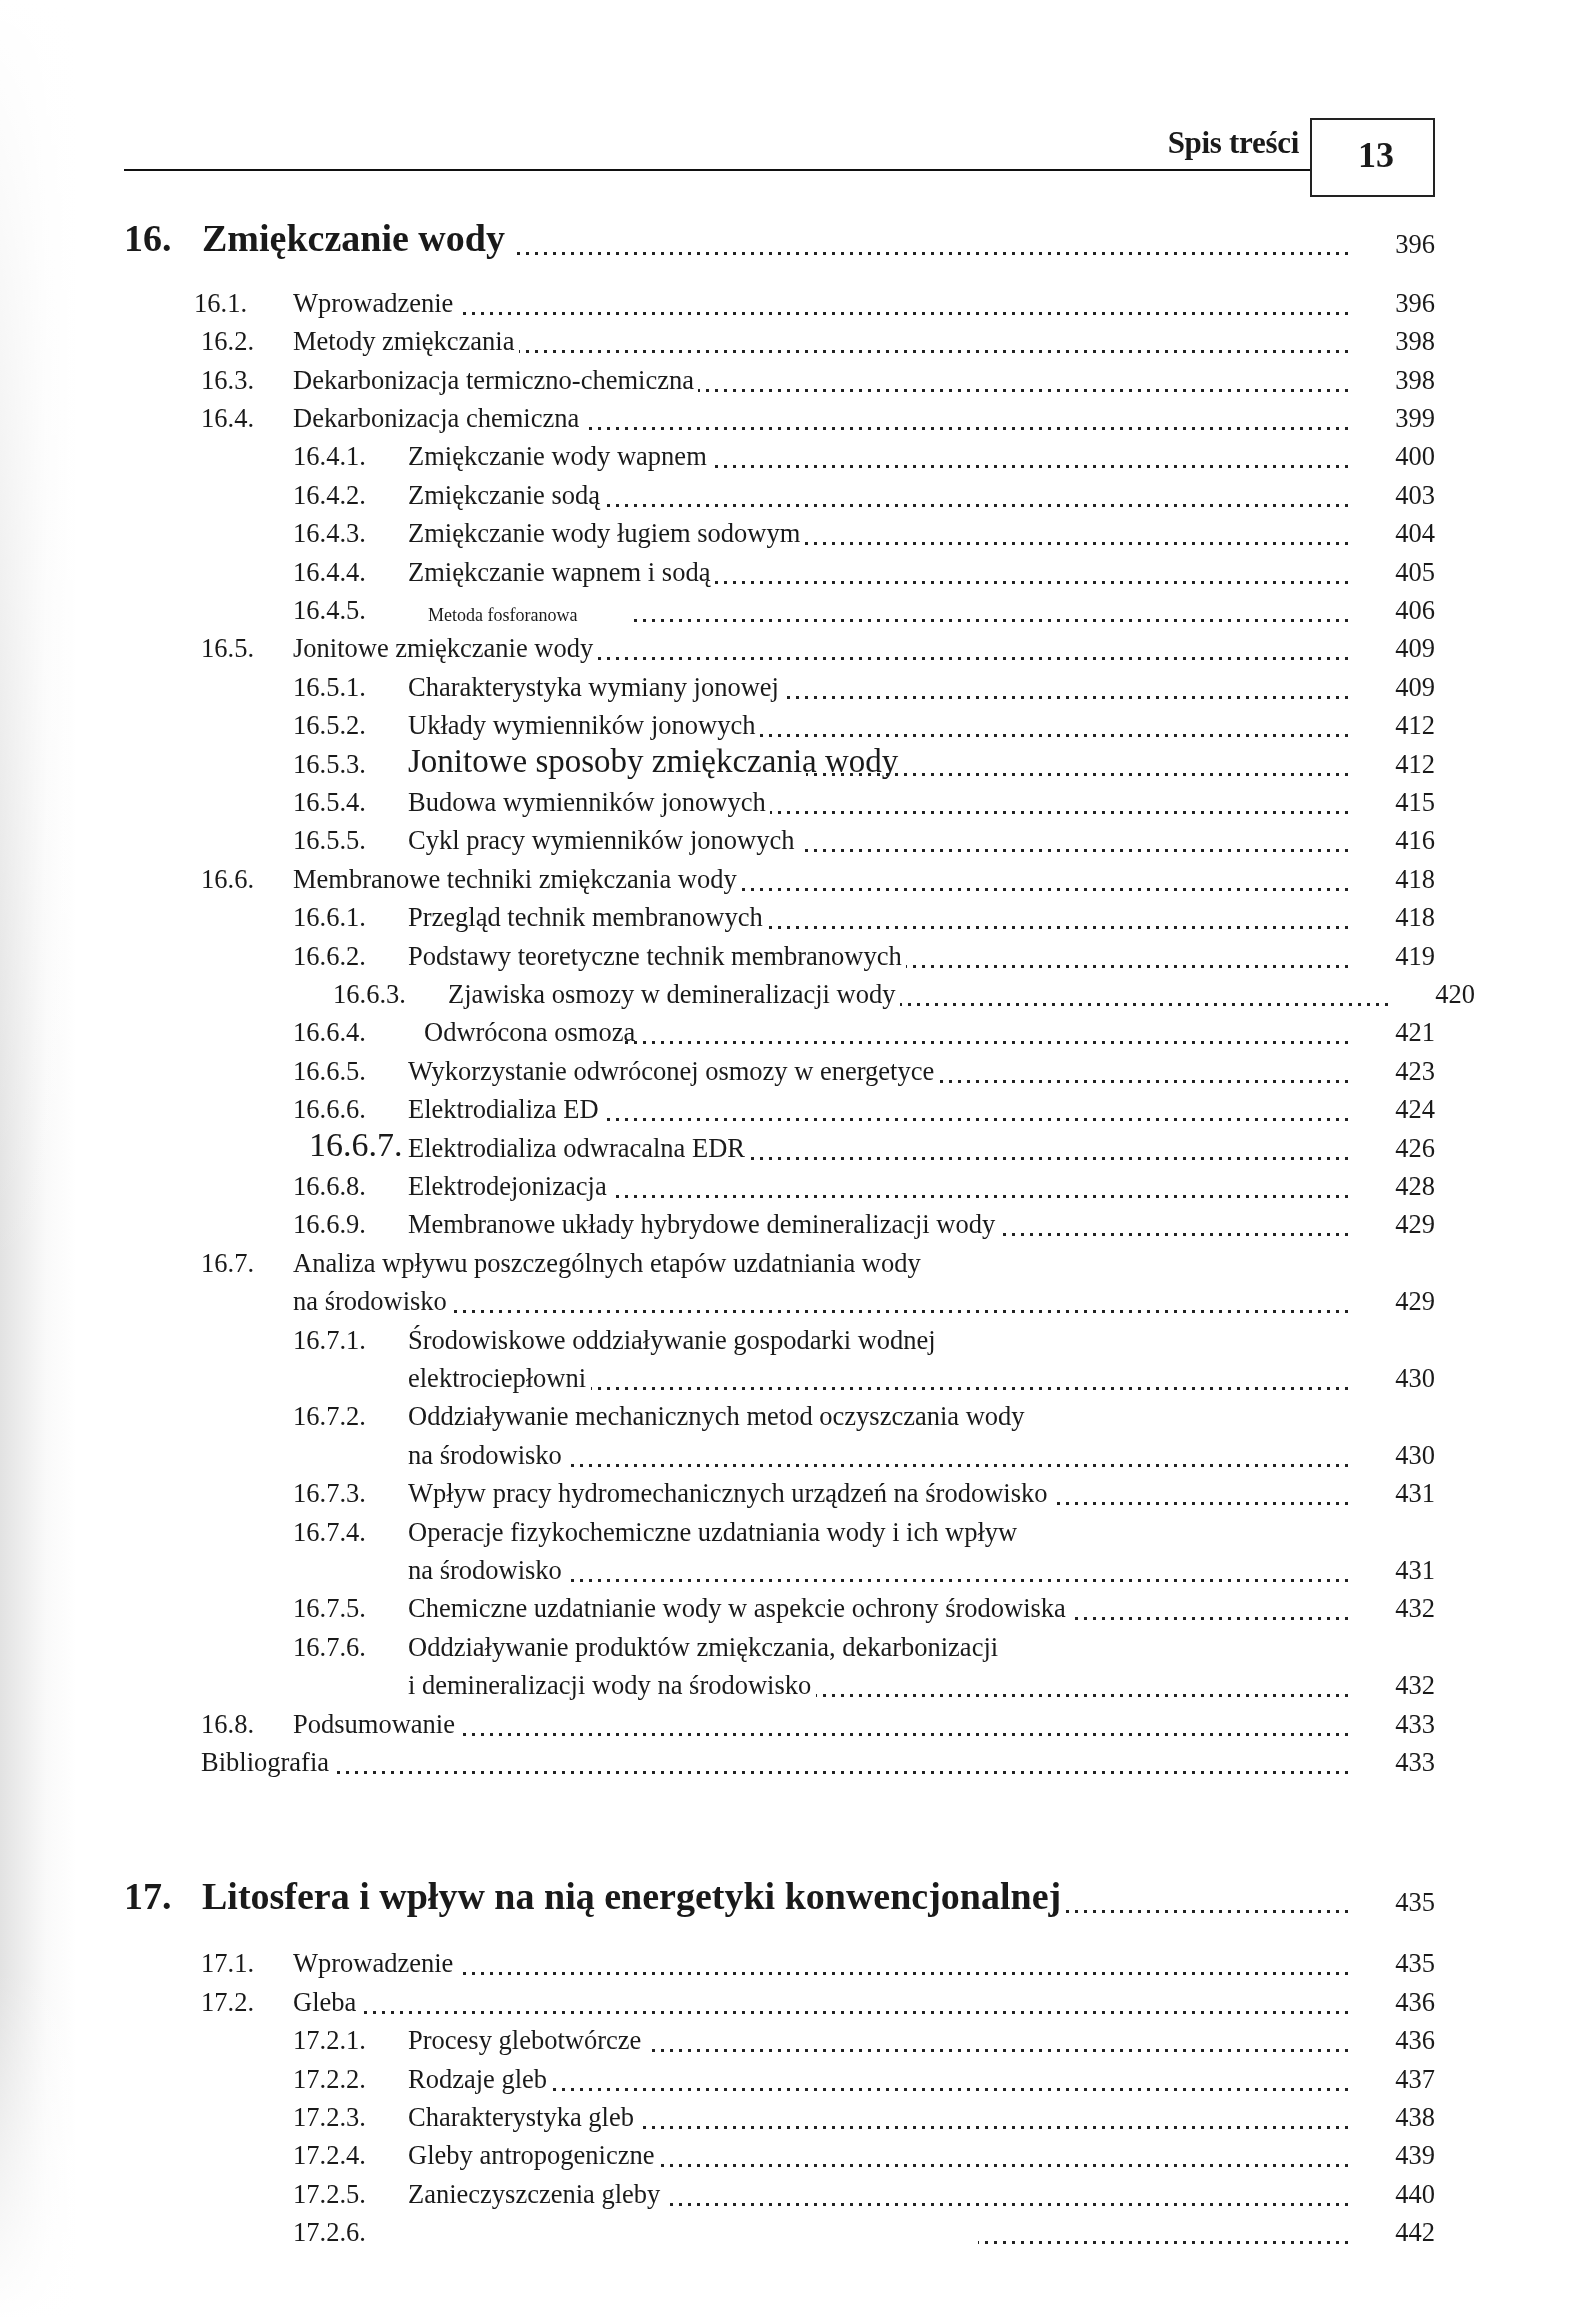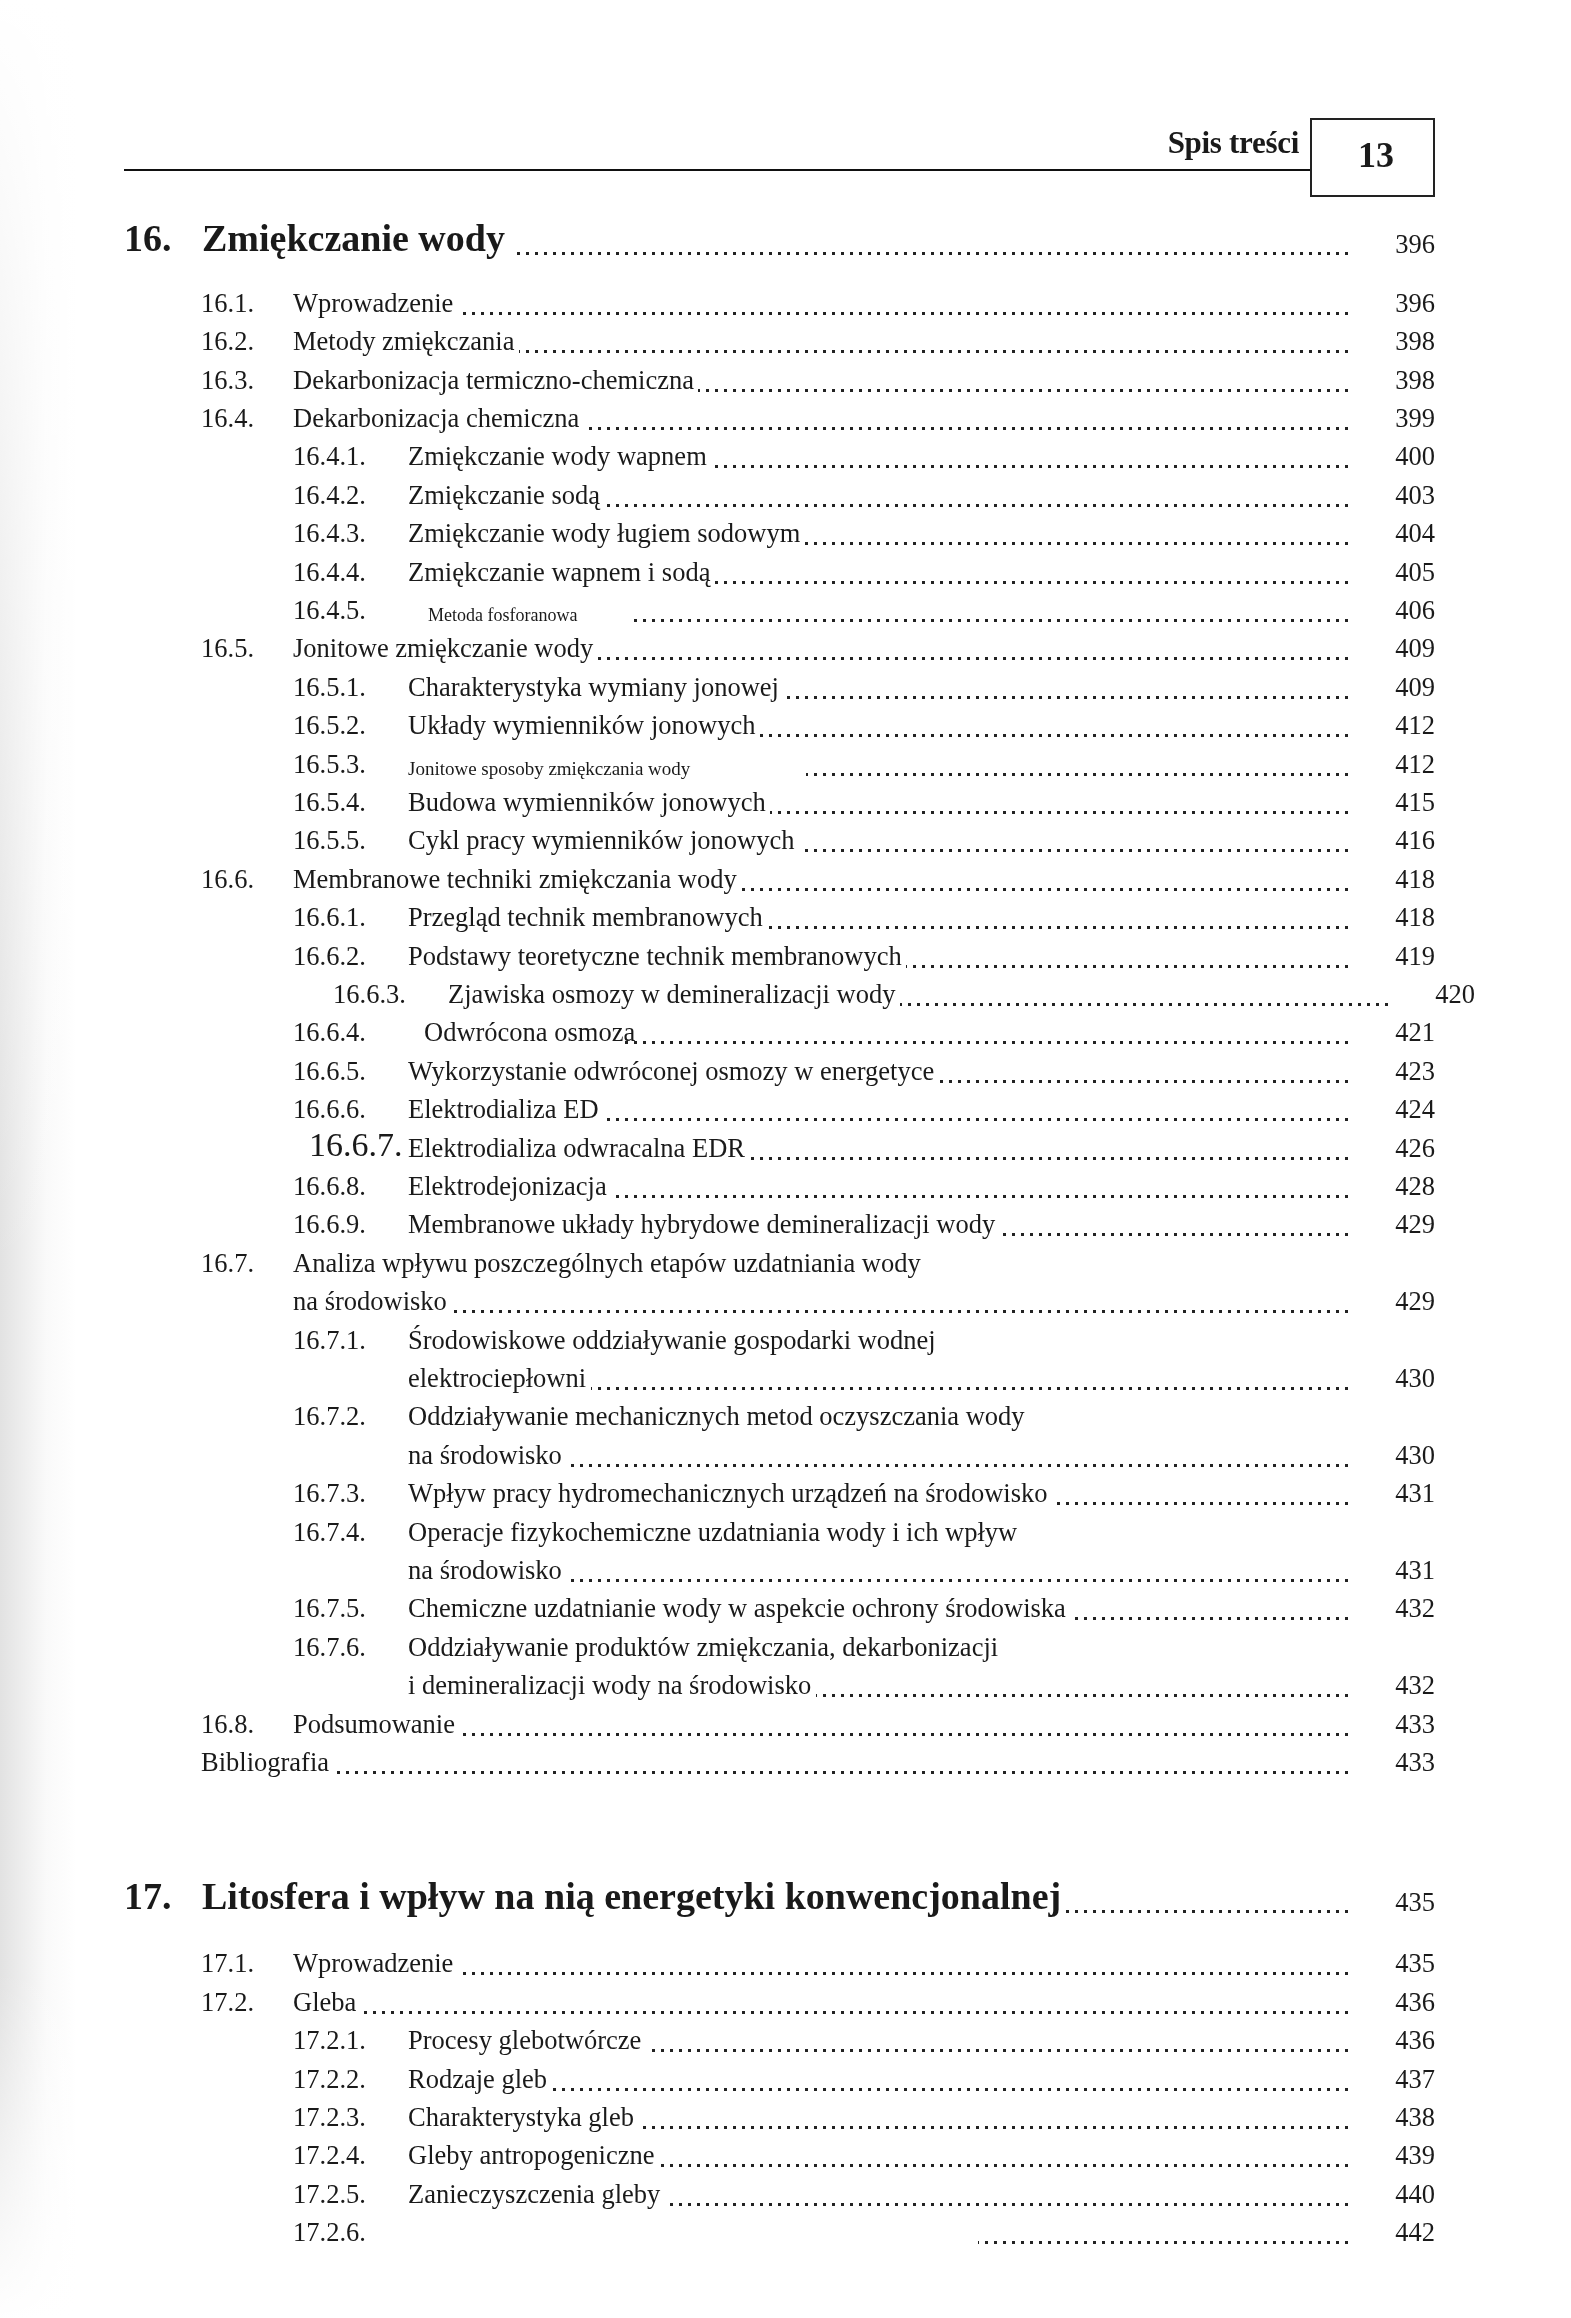--- a/index.html
+++ b/index.html
@@ -65,21 +65,21 @@
 </div>
 
 <div id="toc">
     <div class="row chapter" style="top: 209px; height: 51px;">
       <span class="num" style="left: 124px; font-size: 38px;">16.</span>
       <span class="title" style="left: 202px; font-size: 38px;">Zmiękczanie wody</span>
       <span class="leader" style="left: 514px; right: 221px;"></span>
       <span class="page" style="font-size: 26.5px;">396</span>
     </div>
     <div class="row" style="top: 281px; height: 38px;">
-      <span class="num" style="left: 201px; font-size: 26.5px;">16.1.</span>
+      <span class="num" style="left: 194px; font-size: 26.5px;">16.1.</span>
       <span class="title" style="left: 293px; font-size: 26.5px;">Wprowadzenie</span>
       <span class="leader" style="left: 458px; right: 221px;"></span>
       <span class="page" style="font-size: 26.5px;">396</span>
     </div>
     <div class="row" style="top: 319px; height: 38px;">
       <span class="num" style="left: 201px; font-size: 26.5px;">16.2.</span>
       <span class="title" style="left: 293px; font-size: 26.5px;">Metody zmiękczania</span>
       <span class="leader" style="left: 519px; right: 221px;"></span>
       <span class="page" style="font-size: 26.5px;">398</span>
     </div>
@@ -138,21 +138,21 @@
       <span class="page" style="font-size: 26.5px;">409</span>
     </div>
     <div class="row" style="top: 703px; height: 38px;">
       <span class="num" style="left: 293px; font-size: 26.5px;">16.5.2.</span>
       <span class="title" style="left: 408px; font-size: 26.5px;">Układy wymienników jonowych</span>
       <span class="leader" style="left: 760px; right: 221px;"></span>
       <span class="page" style="font-size: 26.5px;">412</span>
     </div>
     <div class="row" style="top: 742px; height: 38px;">
       <span class="num" style="left: 293px; font-size: 26.5px;">16.5.3.</span>
-      <span class="title" style="left: 408px; font-size: 19px;">Jonitowe sposoby zmiękczania wody</span>
+      <span class="title" style="left: 408px; font-size: 33px;">Jonitowe sposoby zmiękczania wody</span>
       <span class="leader" style="left: 806px; right: 221px;"></span>
       <span class="page" style="font-size: 26.5px;">412</span>
     </div>
     <div class="row" style="top: 780px; height: 38px;">
       <span class="num" style="left: 293px; font-size: 26.5px;">16.5.4.</span>
       <span class="title" style="left: 408px; font-size: 26.5px;">Budowa wymienników jonowych</span>
       <span class="leader" style="left: 770px; right: 221px;"></span>
       <span class="page" style="font-size: 26.5px;">415</span>
     </div>
     <div class="row" style="top: 818px; height: 38px;">

